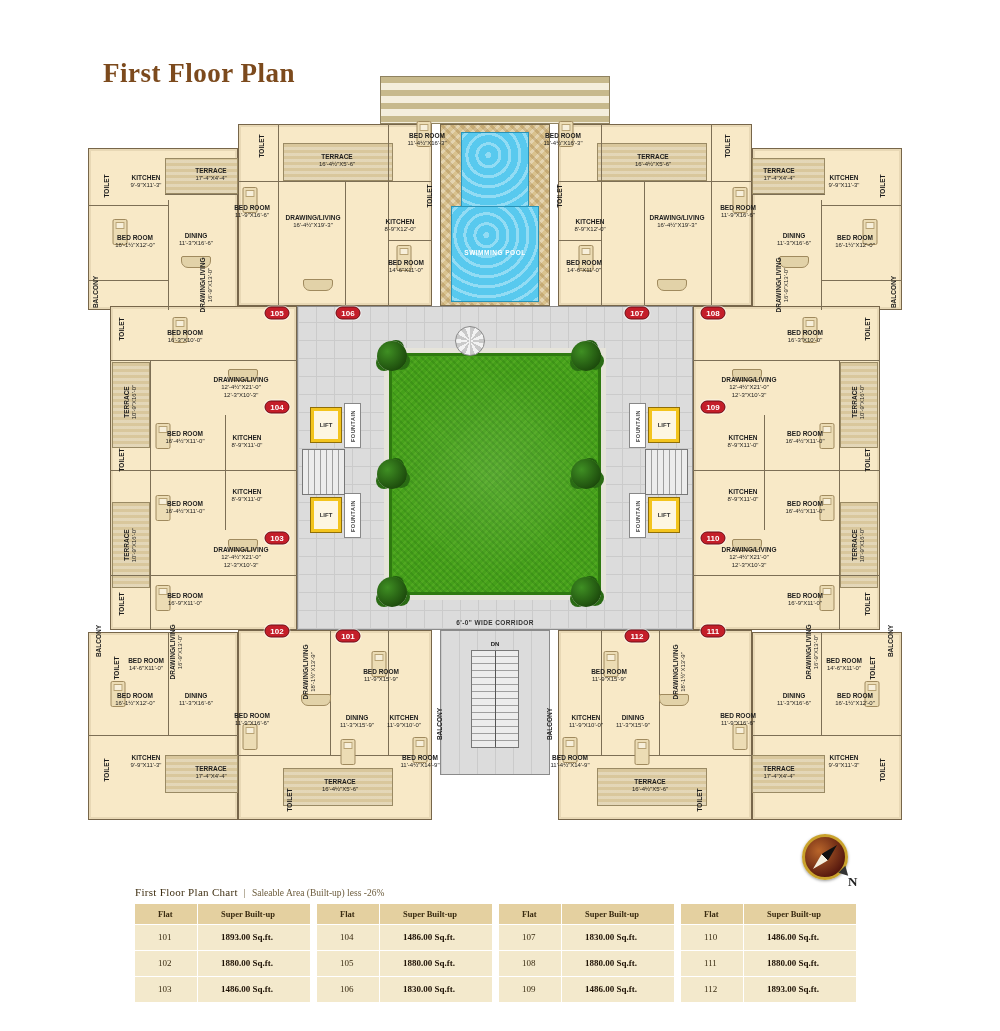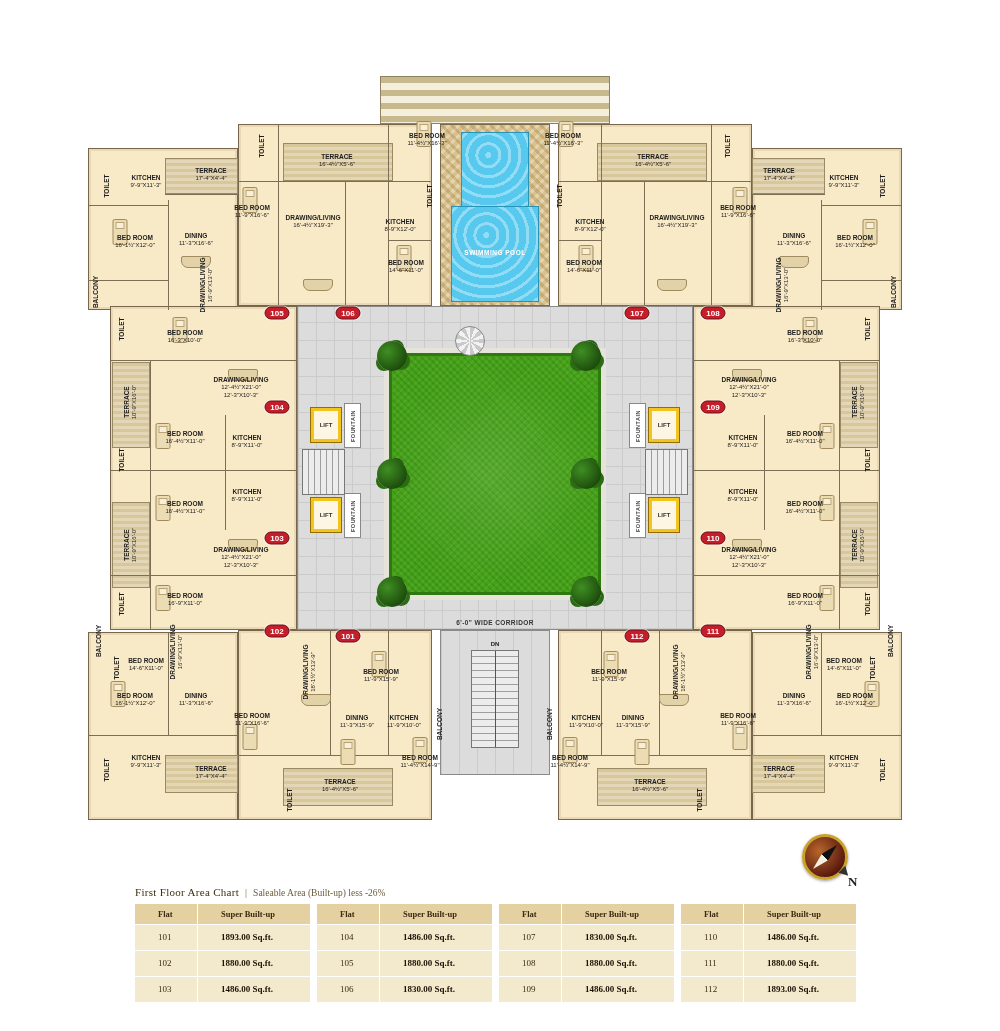--- a/index.html
+++ b/index.html
@@ -106,20 +106,21 @@
   .tgroup{display:grid;grid-template-columns:62px 112px;gap:1px;}
   .cell{padding:0 23px;color:#3a2c12;}
   .cell.th{height:20px;line-height:20px;background:#e4d0a0;font-size:8.5px;font-weight:700;}
   .cell.td{height:25px;line-height:25px;background:#f3e9cc;font-size:9px;}
   .cell.tda{font-weight:700;color:#1f1306;}
 </style>
 </head>
 <body>
 
 <div class="page">
+  <h1 class="title">First Floor Plan</h1>
 
   <div id="plan">
 
     <div class="canopy"></div>
     <div class="deck"></div>
     <div class="water top"></div>
     <div class="water bot"></div>
     <div class="pool-label">SWIMMING POOL</div>
 
     <div class="courtyard"></div>
@@ -614,21 +615,21 @@
       <div class="badge" style="left: 637px; top: 636px;">112</div>
     </div>
 
   <div class="compass">
     <div class="needle"></div>
   </div>
   <div class="compass-arrow"></div>
   <div class="north-label">N</div>
 
   <div class="caption">
-    <span class="cap-title">First Floor Area Chart</span>
+    <span class="cap-title">First Floor Plan Chart</span>
     <span class="cap-sep">|</span>
     <span class="cap-sub">Saleable Area (Built-up) less -26%</span>
   </div>
   <div id="area-table">
       <div class="tgroup">
         <div class="cell th">Flat No.</div>
         <div class="cell th">Super Built-up Area</div>
         <div class="cell td">101</div>
         <div class="cell td tda">1893.00 Sq.ft.</div>
         <div class="cell td">102</div>

